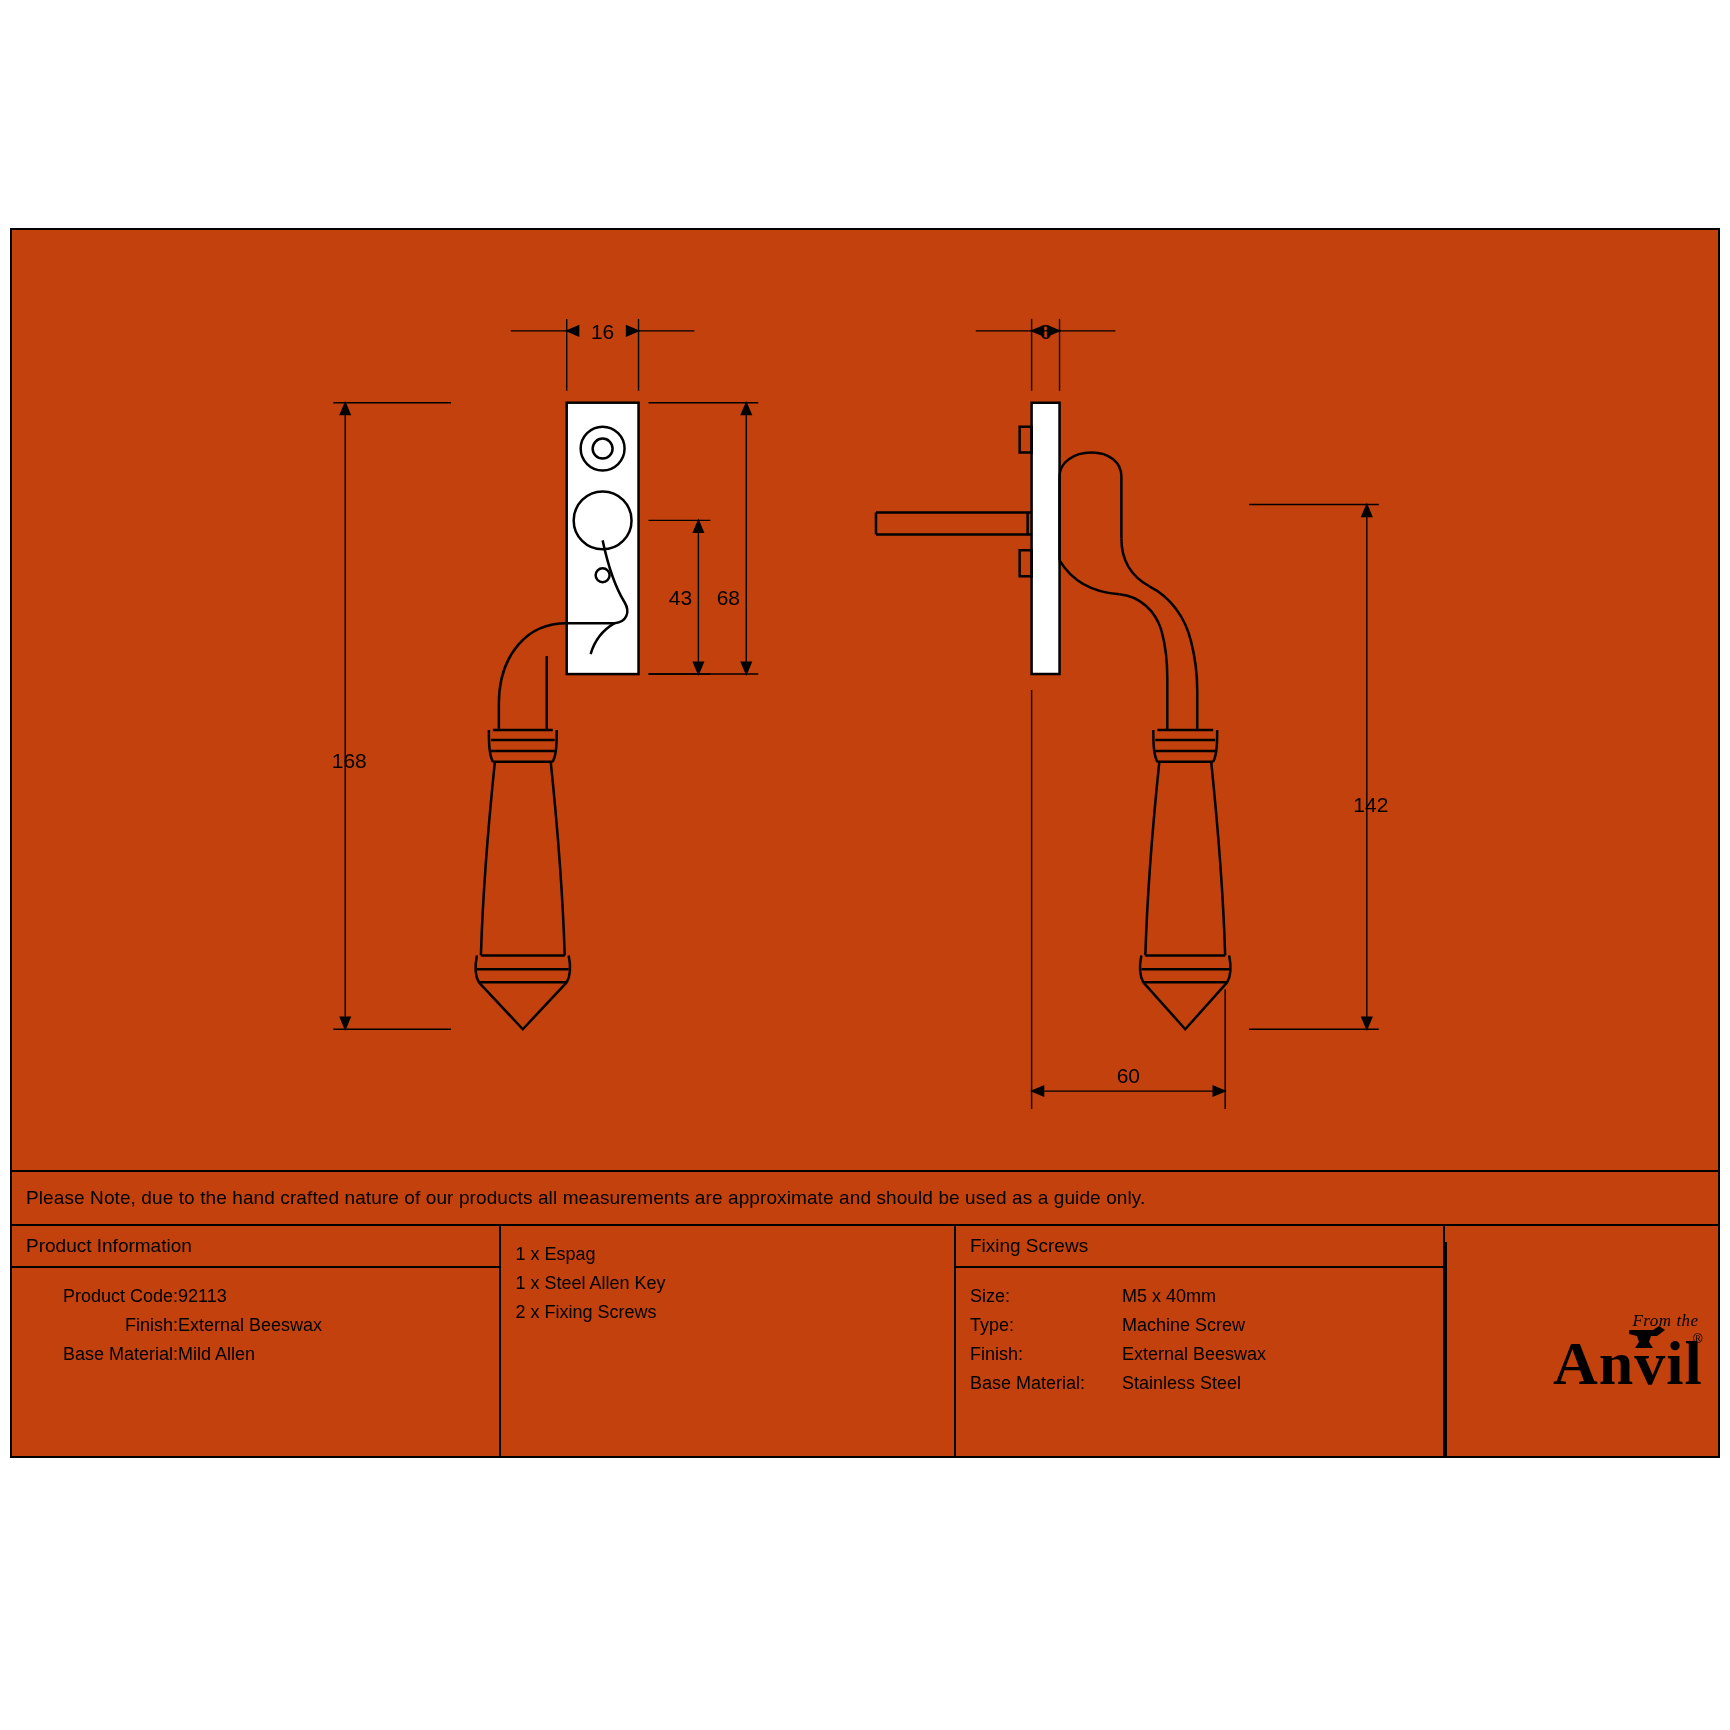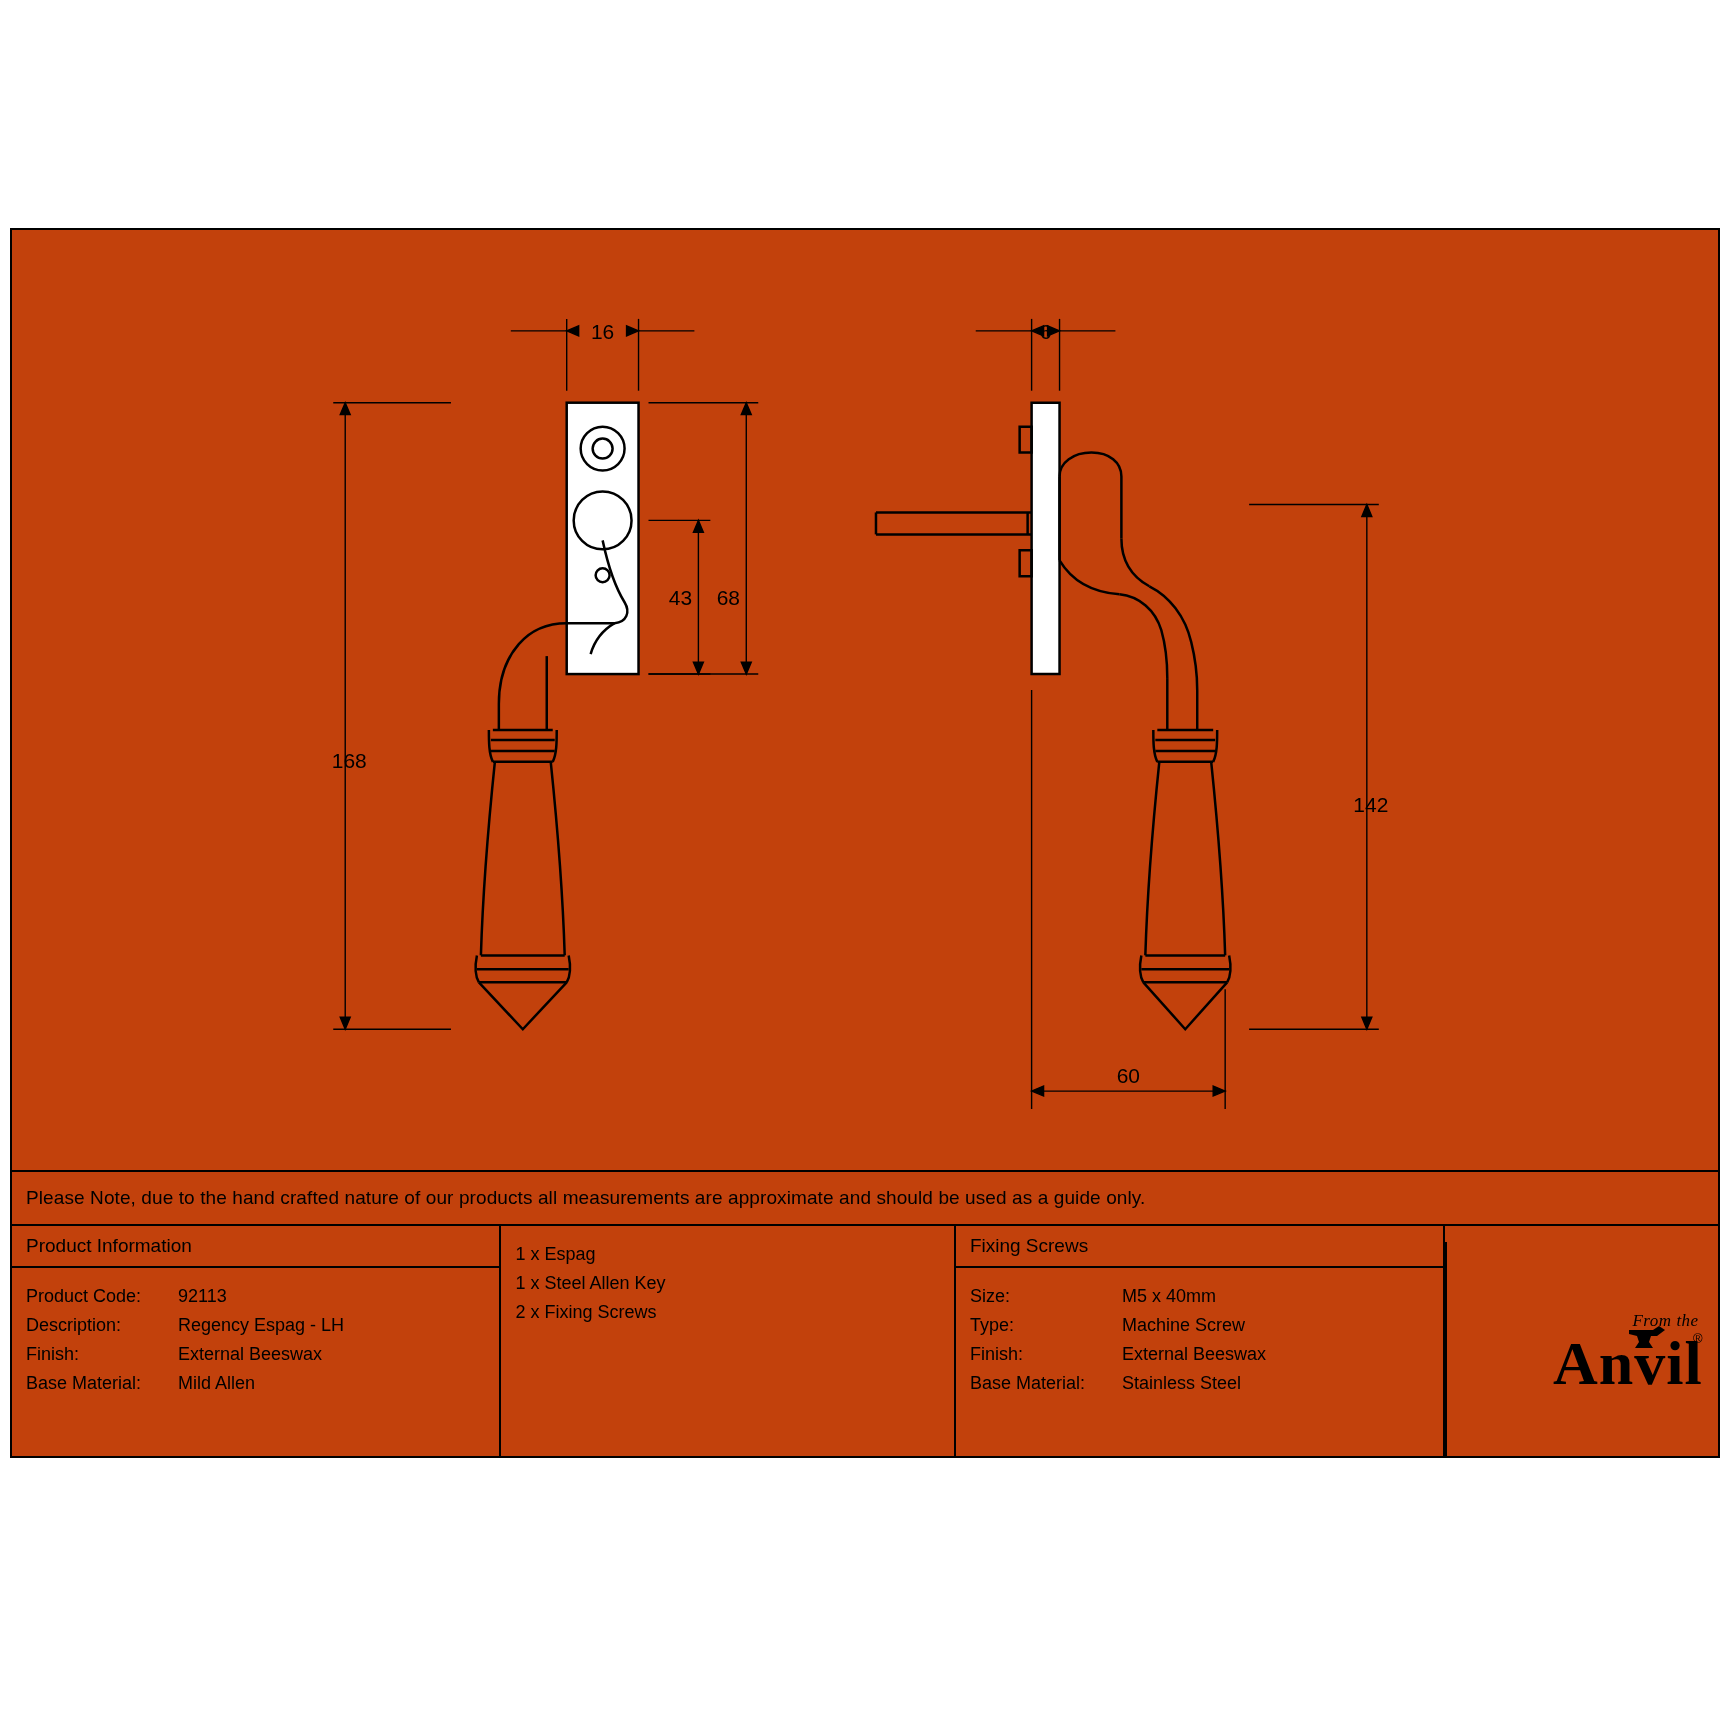--- a/index.html
+++ b/index.html
@@ -67,21 +67,21 @@
     height: 232px;
     display: flex;
     box-sizing: border-box;
   }
   .info-col {
     box-sizing: border-box;
     border-right: 2px solid #000;
     position: relative;
   }
   .info-col:last-child { border-right: none; }
-  .col-prod { width: 490px; }
+  .col-prod { width: 490px; text-align: right; }
   .col-pack { width: 455px; }
   .col-fix  { width: 490px; }
   .col-logo { width: 273px; margin-top: 16px; }
   .col-head {
     height: 42px;
     border-bottom: 2px solid #000;
     display: flex;
     align-items: center;
     padding-left: 14px;
     font-size: 19px;
@@ -291,24 +291,20 @@
   </div>
 
   <div id="info-table">
 
     <div class="info-col col-prod">
       <div class="col-head">Product Information</div>
       <div class="col-body">
         <div class="kv">
           <span class="k">Product Code:</span>
           <span class="v">92113</span>
-        </div>
-        <div class="kv">
-          <span class="k">Description:</span>
-          <span class="v">Regency Espag - LH</span>
         </div>
         <div class="kv">
           <span class="k">Finish:</span>
           <span class="v">External Beeswax</span>
         </div>
         <div class="kv">
           <span class="k">Base Material:</span>
           <span class="v">Mild Allen</span>
         </div>
       </div>

